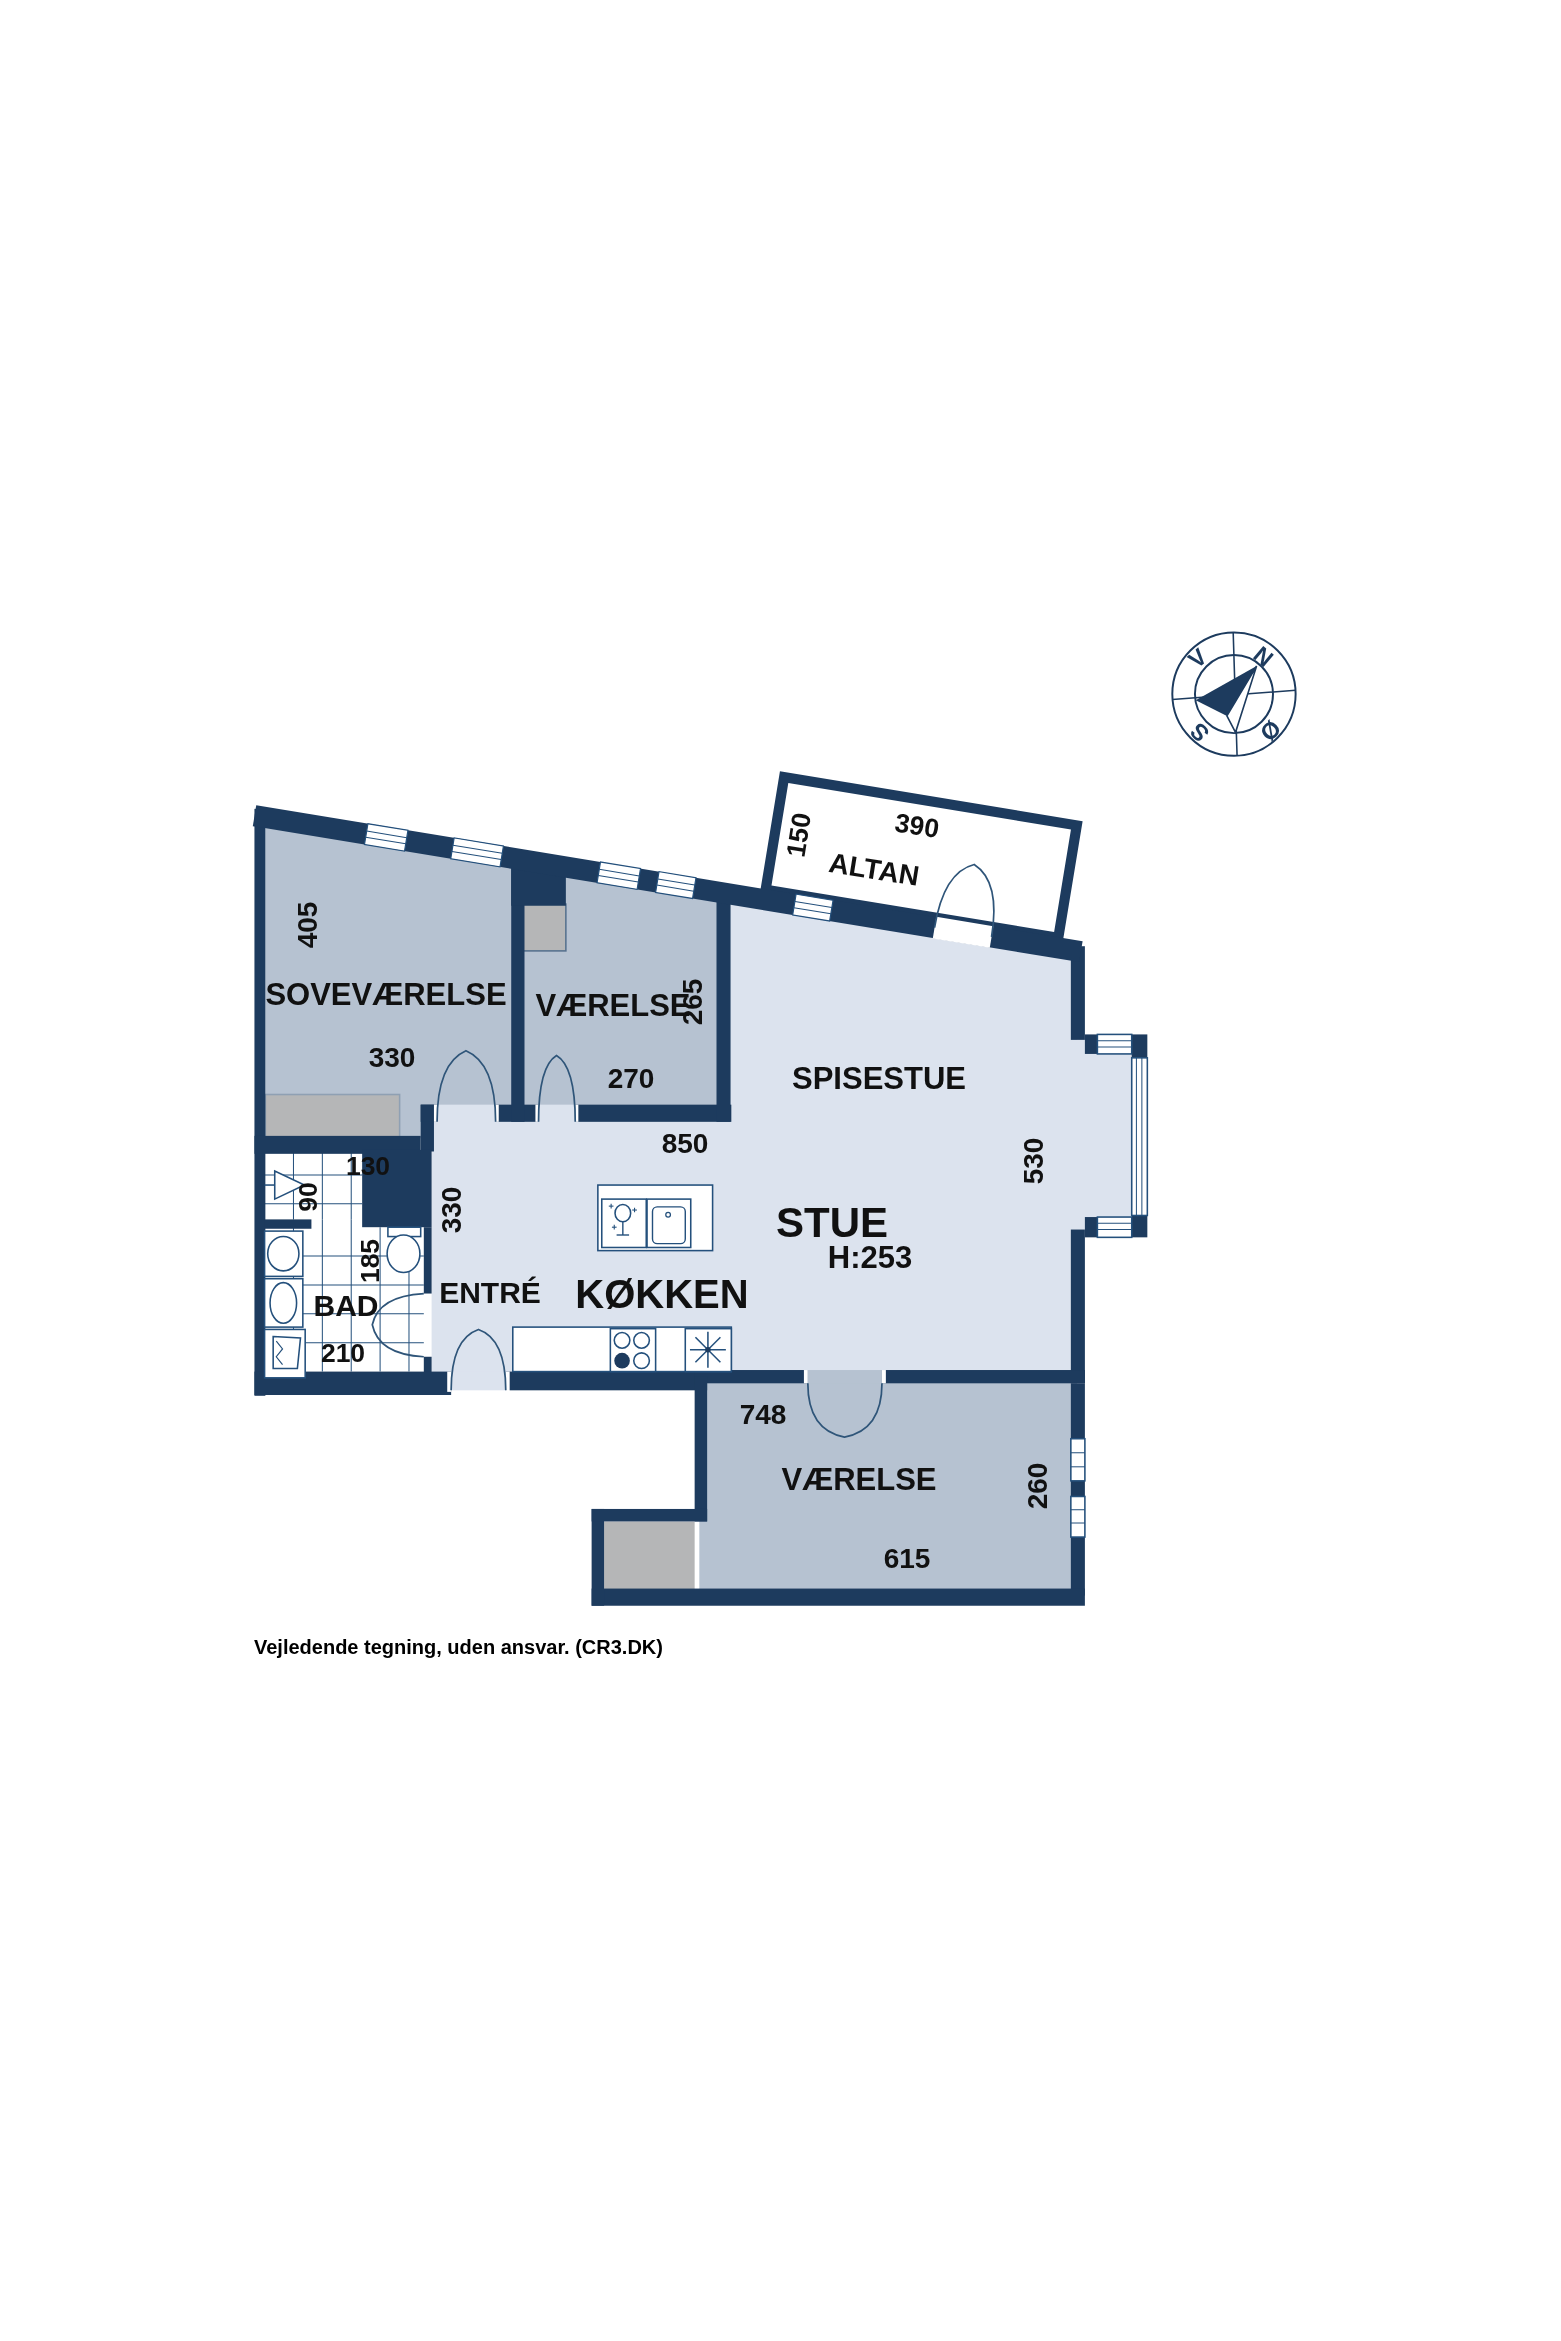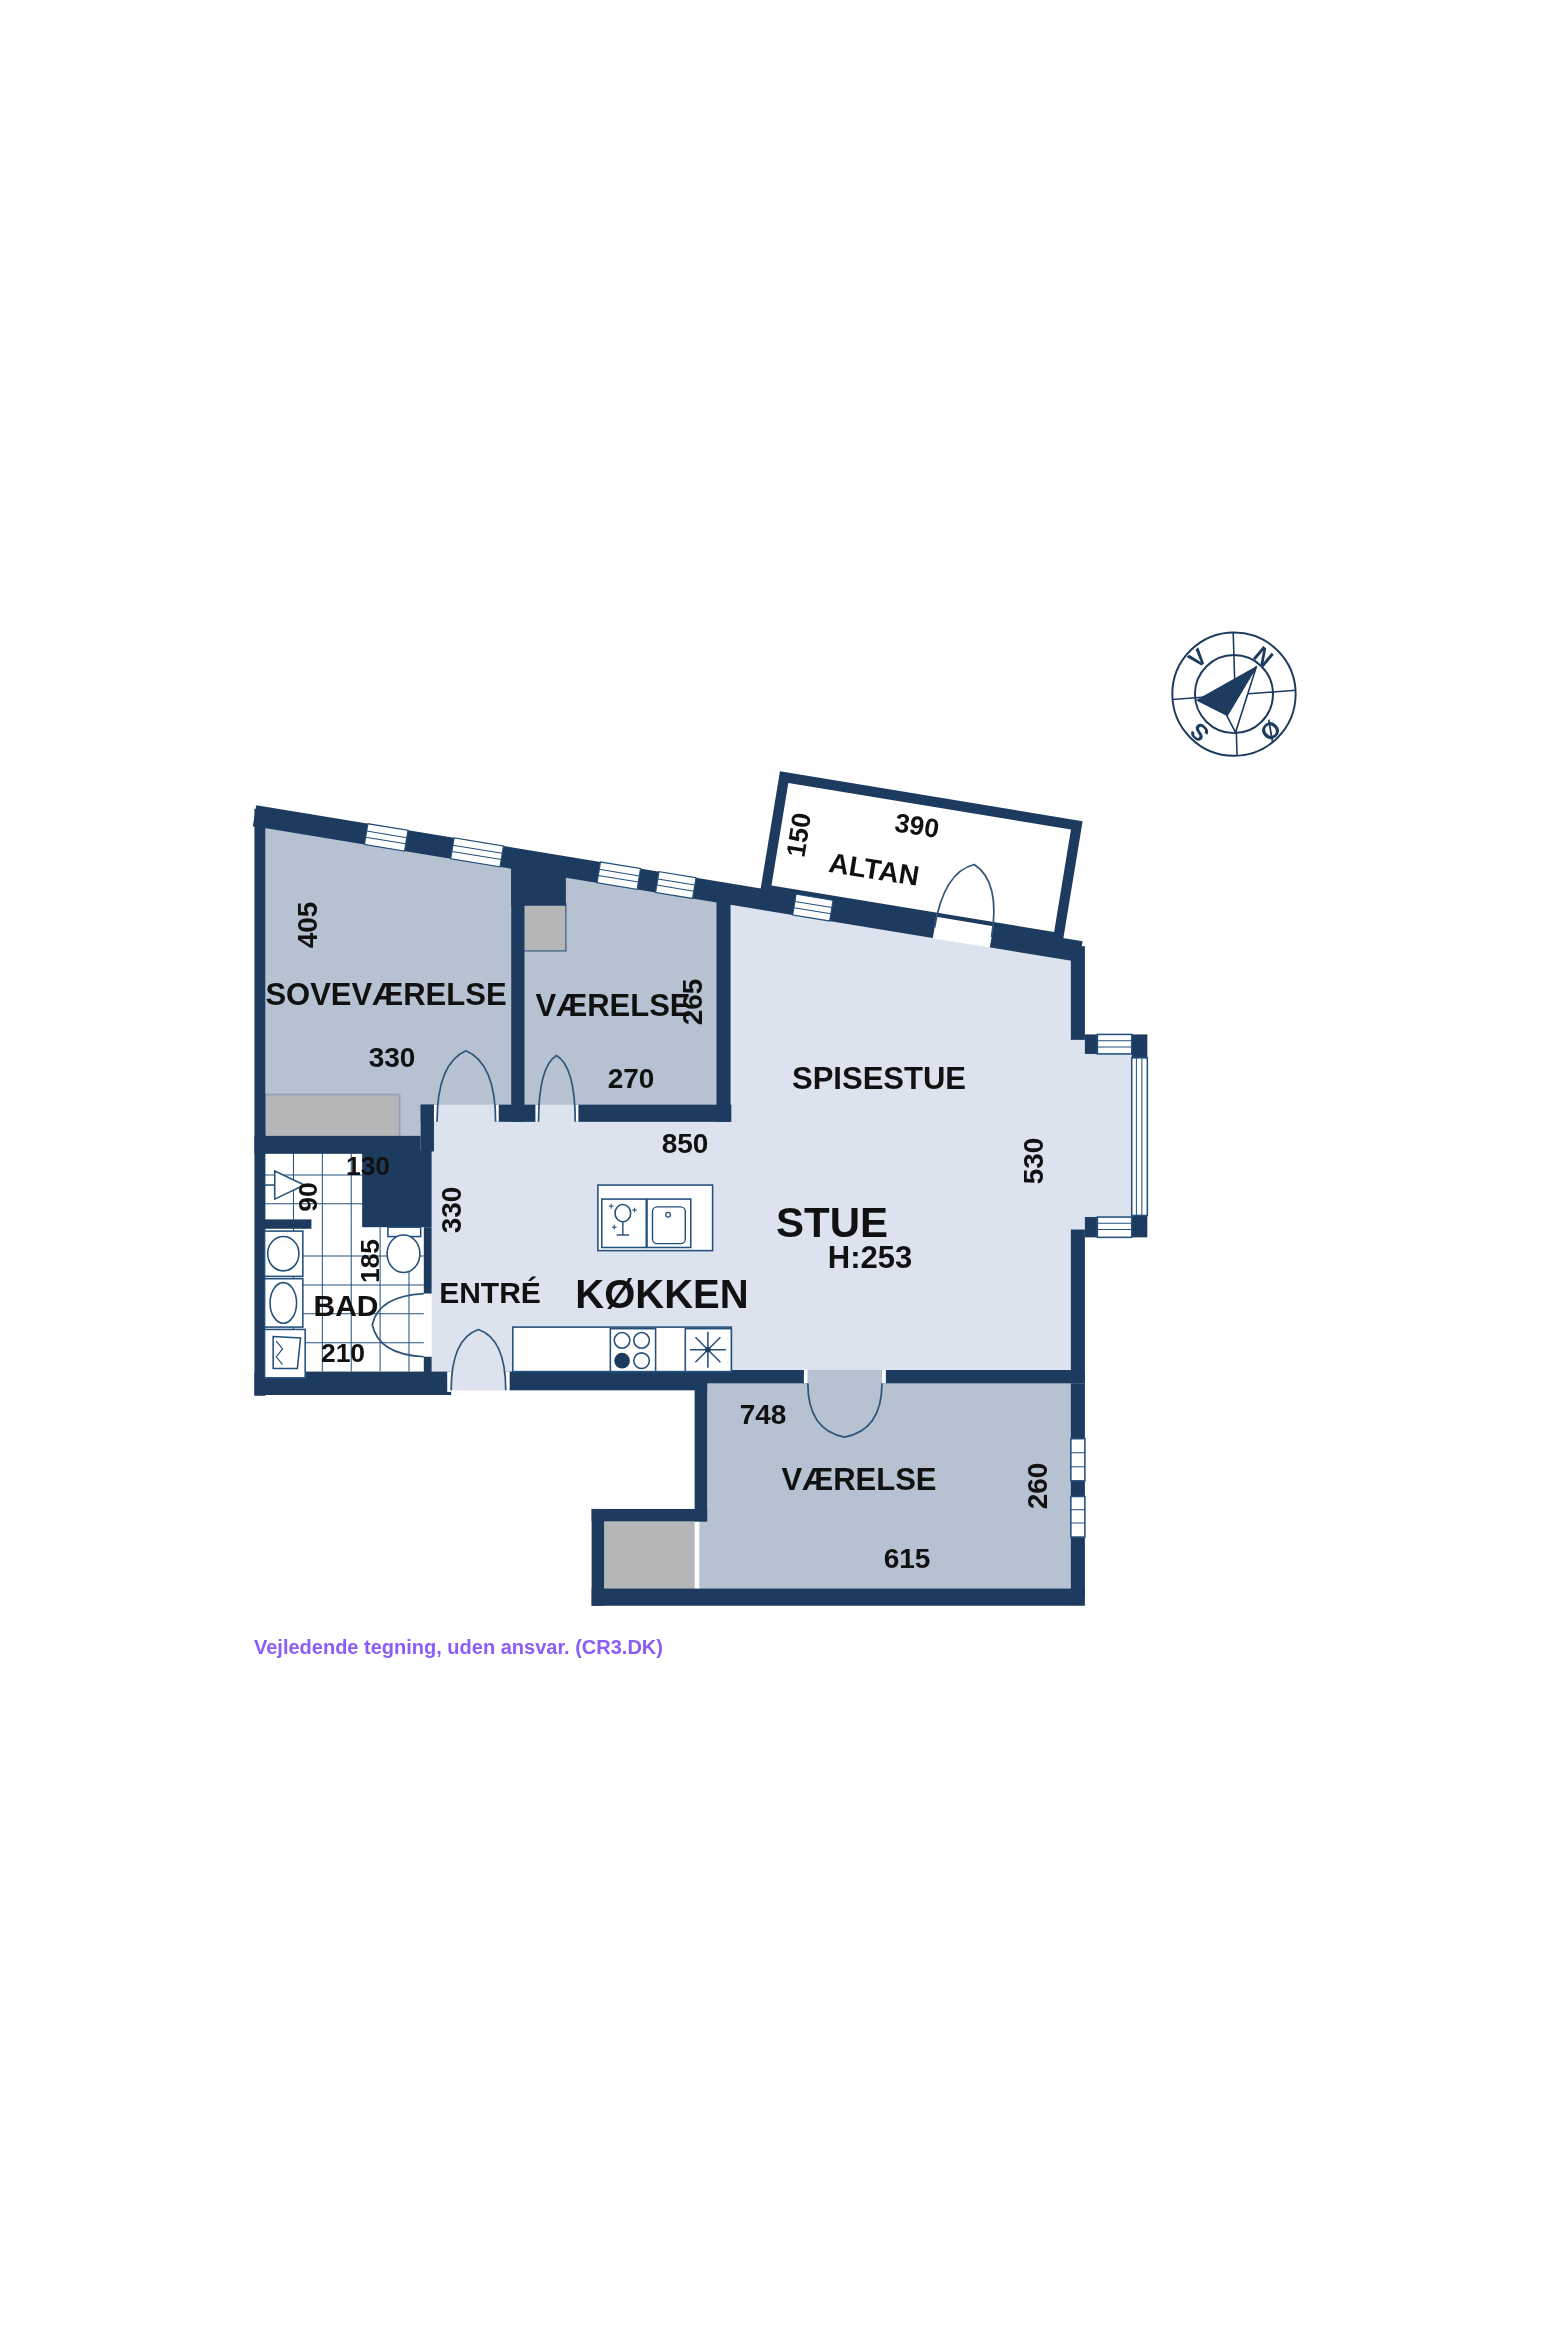--- a/index.html
+++ b/index.html
@@ -11,21 +11,21 @@
         font-family:"Liberation Sans",sans-serif;}
   #plan-svg{position:absolute;left:0;top:0;}
   .w{fill:var(--navy);}
   .ln{stroke:var(--navy);}
   .arc{stroke:var(--arc);stroke-width:2.2;fill:none;}
   .fx{fill:#ffffff;stroke:var(--line);stroke-width:2;}
   .grid{stroke:var(--line);stroke-width:1.3;}
   .lbl{position:absolute;font-weight:bold;color:var(--text);white-space:nowrap;
        transform:translate(-50%,-50%);line-height:1;}
   .cmp{color:var(--navy);}
-  #footer-note{position:absolute;font-weight:bold;color:#8b5cf6;white-space:nowrap;}
+  #footer-note{position:absolute;font-weight:bold;color:#000000;white-space:nowrap;}
 </style>
 </head>
 <body>
 
 <div id="page">
 
   <svg id="plan-svg" width="1561" height="2342" viewBox="0 0 2000 3000" xmlns="http://www.w3.org/2000/svg">
 
     <g transform="translate(978,1139) rotate(9.34)">
       <rect x="3" y="-146" width="380" height="146" fill="#ffffff" class="ln" stroke-width="13"></rect>

